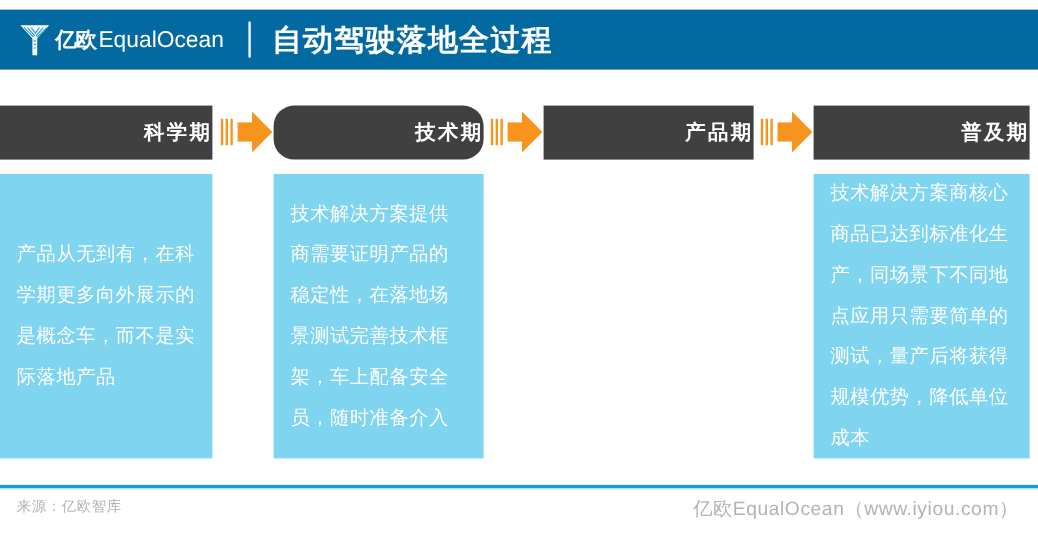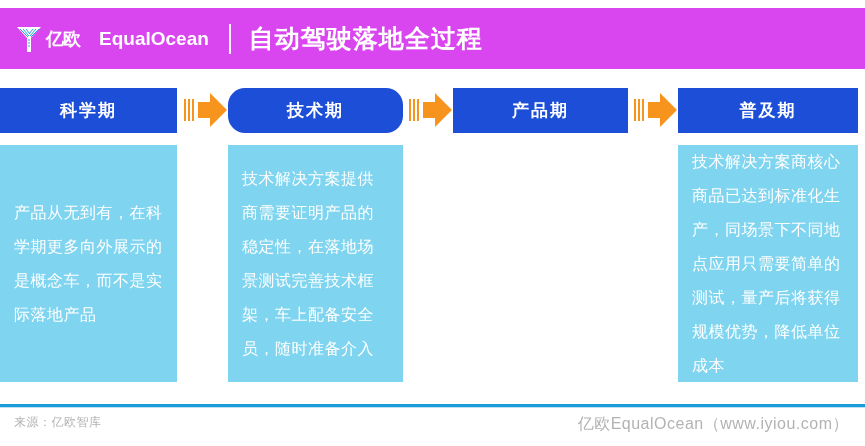--- a/index.html
+++ b/index.html
@@ -14,22 +14,22 @@
     position: relative;
     overflow: hidden;
   }
 
   
   .header {
     position: absolute;
     left: 0;
     top: 8px;
     width: 865px;
-    height: 61px;
-    background: #d946ef;
+    height: 50px;
+    background: #0369a1;
     display: flex;
     align-items: center;
   }
   .logo-wrap {
     display: flex;
     align-items: center;
     margin-left: 16px;
   }
   .logo-mark {
     width: 26px;
@@ -40,24 +40,24 @@
   .logo-cn {
     color: #ffffff;
     font-size: 18px;
     font-weight: 700;
     letter-spacing: -1px;
     line-height: 1;
   }
   .logo-en {
     color: #ffffff;
     font-size: 19px;
-    font-weight: 700;
+    font-weight: 400;
     letter-spacing: 0px;
     line-height: 1;
-    margin-left: 19px;
+    margin-left: 2px;
   }
   .header-divider {
     width: 2px;
     height: 30px;
     background: #ffffff;
     margin: 0 18px 0 20px;
     opacity: .95;
   }
   .header-title {
     color: #ffffff;
@@ -71,28 +71,28 @@
     position: absolute;
     left: 0;
     top: 88px;
     width: 865px;
     height: 45px;
   }
   .stage-head {
     position: absolute;
     top: 0;
     height: 45px;
-    background: #1d4ed8;
+    background: #404040;
     color: #ffffff;
     font-size: 17px;
     font-weight: 700;
     letter-spacing: 2px;
     display: flex;
     align-items: center;
-    justify-content: center;
+    justify-content: flex-end;
   }
   .arrow {
     position: absolute;
     top: 5px;
     height: 34px;
     width: 40px;
     display: flex;
     align-items: center;
   }
   .arrow .bars {

